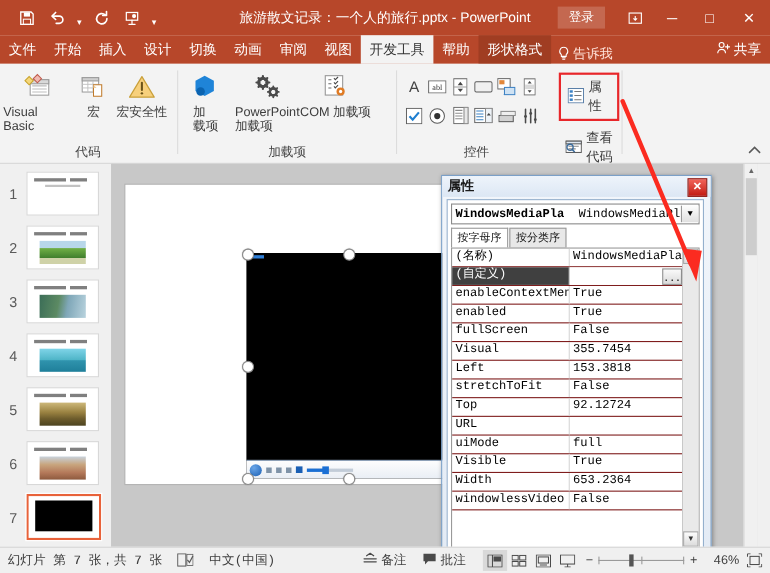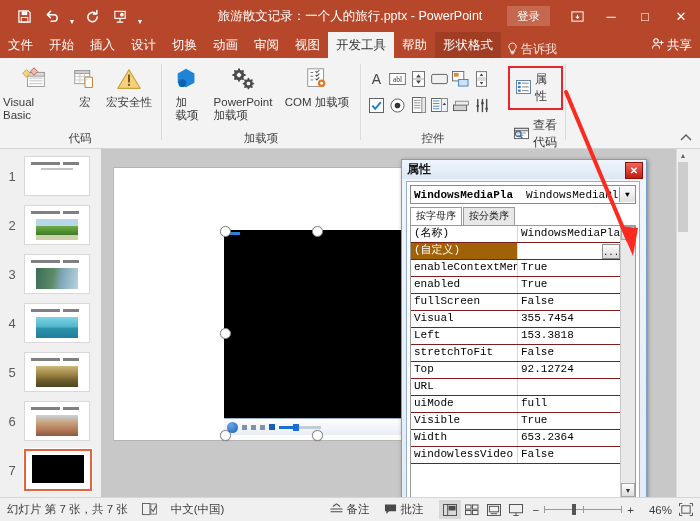--- a/index.html
+++ b/index.html
@@ -465,21 +465,21 @@
   }
   .proprow .v {
     flex: 1;
     padding-left: 3px;
     overflow: hidden;
     white-space: nowrap;
     line-height: 15px;
     position: relative;
   }
   .proprow.selected .k {
-    background: #a16207;
+    background: #404040;
     color: #ffffff;
   }
   .proprow.selected .v {
     background: #ffffff;
   }
   .ellipsis-btn {
     position: absolute;
     right: 1px; top: 1px;
     width: 16px; height: 13px;
     background: linear-gradient(#fafafa,#dadada);
@@ -503,21 +503,21 @@
     position: absolute;
     left: 0; bottom: 0;
     width: 700px; height: 23px;
     background: #f0f0f0;
     border-top: 1px solid #d6d6d6;
     display: flex;
     align-items: center;
     font-size: 11.5px;
     color: #3d3d3d;
   }
-  .sb-item { display: flex; align-items: center; gap: 4px; padding: 0 7px; }
+  .sb-item { display: flex; align-items: center; gap: 4px; padding: 0 7px; font-family: Liberation Mono, monospace; }
   .sb-spacer { flex: 1; }
   .view-btn {
     width: 22px; height: 19px;
     display: flex; align-items: center; justify-content: center;
     color: #444; font-size: 11px;
   }
   .view-btn.active { background: #d9d9d9; }
   .zoom-slider {
     display: flex; align-items: center; gap: 5px; padding: 0 6px;
   }
@@ -680,21 +680,21 @@
           <path d="M11.5 5.5 a4 4 0 0 1 0 0 m0 0" fill="none"></path>
           <circle cx="10" cy="10" r="4.3" fill="none" stroke="#4a4a4a" stroke-width="3"></circle>
           <path d="M10 3.5v3M10 13.5v3M3.5 10h3M13.5 10h3M5.6 5.6l2.1 2.1M12.3 12.3l2.1 2.1M14.4 5.6l-2.1 2.1M7.7 12.3l-2.1 2.1" stroke="#4a4a4a" stroke-width="2.2" stroke-linecap="round"></path>
           <circle cx="20.5" cy="19.5" r="3.6" fill="none" stroke="#4a4a4a" stroke-width="2.6"></circle>
           <path d="M20.5 14v2.4M20.5 22.6V25M15 19.5h2.4M23.6 19.5H26M16.6 15.6l1.7 1.7M22.7 21.7l1.7 1.7M24.4 15.6l-1.7 1.7M18.3 21.7l-1.7 1.7" stroke="#4a4a4a" stroke-width="1.9" stroke-linecap="round"></path>
         </svg>
       </span>
       <span style="white-space:pre-line;">PowerPoint
 加载项</span>
     </div>
-    <div class="bigbtn" style="left:118px; width:68px;">
+    <div class="bigbtn" style="left:106px; width:68px;">
       <span class="ico">
         <svg width="26" height="26" viewBox="0 0 28 28">
           <rect x="4" y="3" width="17" height="19" fill="#fff" stroke="#9a9a9a" stroke-width="1.1"></rect>
           <path d="M7 7h3M7 11h3M7 15h3" stroke="#6a6a6a" stroke-width="1"></path>
           <path d="M12.5 5.5 13.8 7 16.5 4.3M12.5 9.5 13.8 11 16.5 8.3M12.5 13.5 13.8 15 16.5 12.3" fill="none" stroke="#4a4a4a" stroke-width="1.1"></path>
           <circle cx="19" cy="18.5" r="4" fill="#e07b24"></circle>
           <circle cx="19" cy="18.5" r="1.6" fill="#fff"></circle>
         </svg>
       </span>
       <span>COM 加载项</span>

